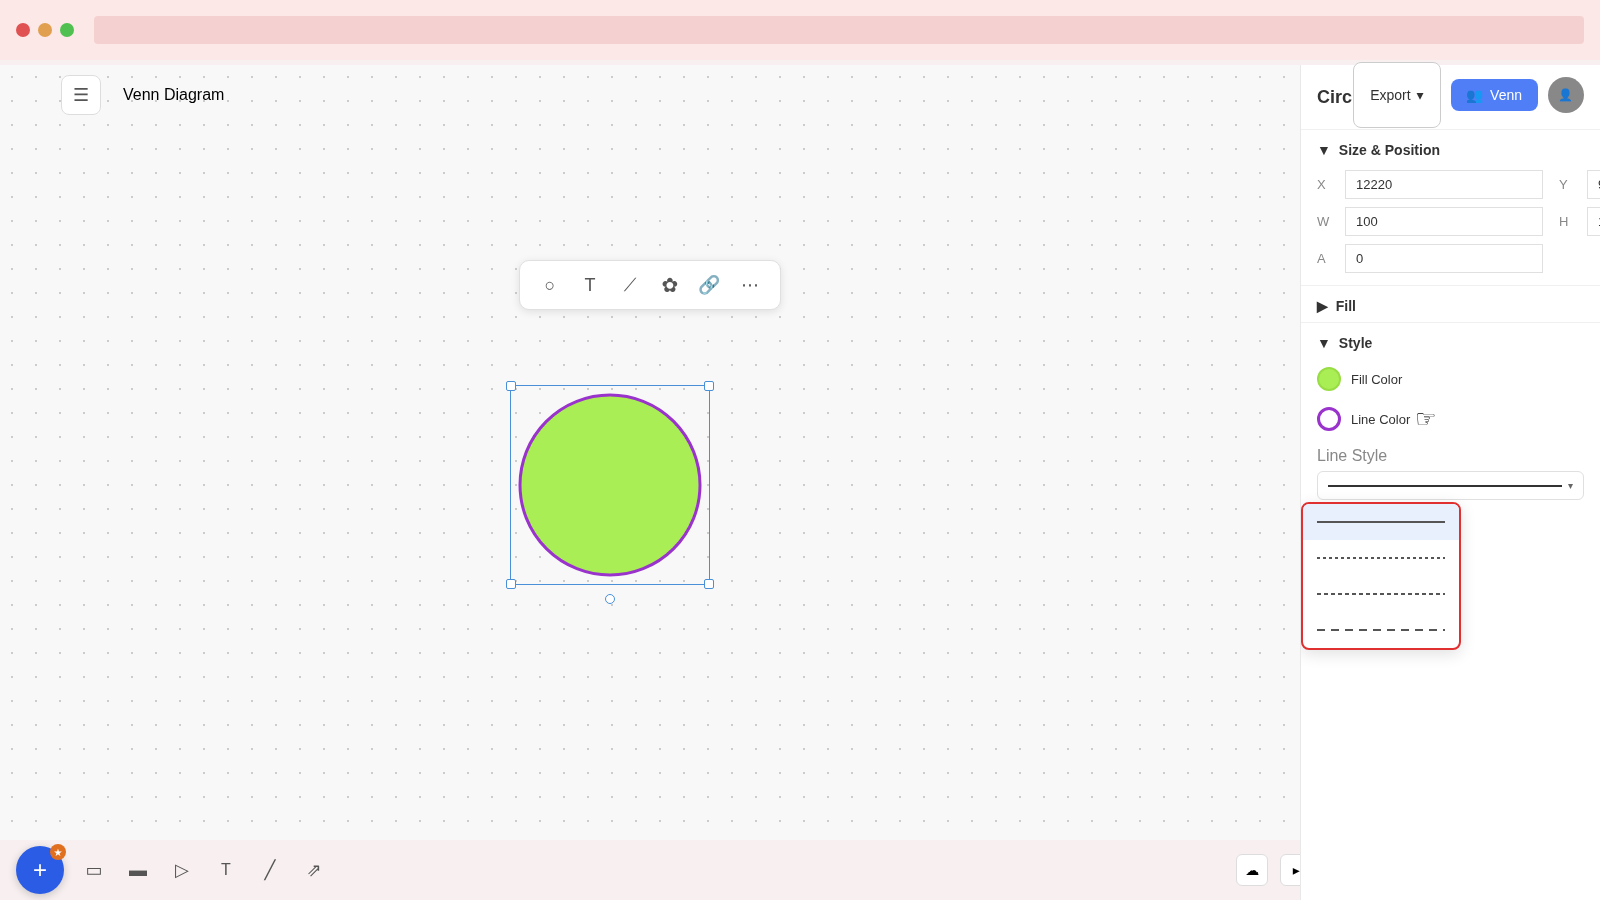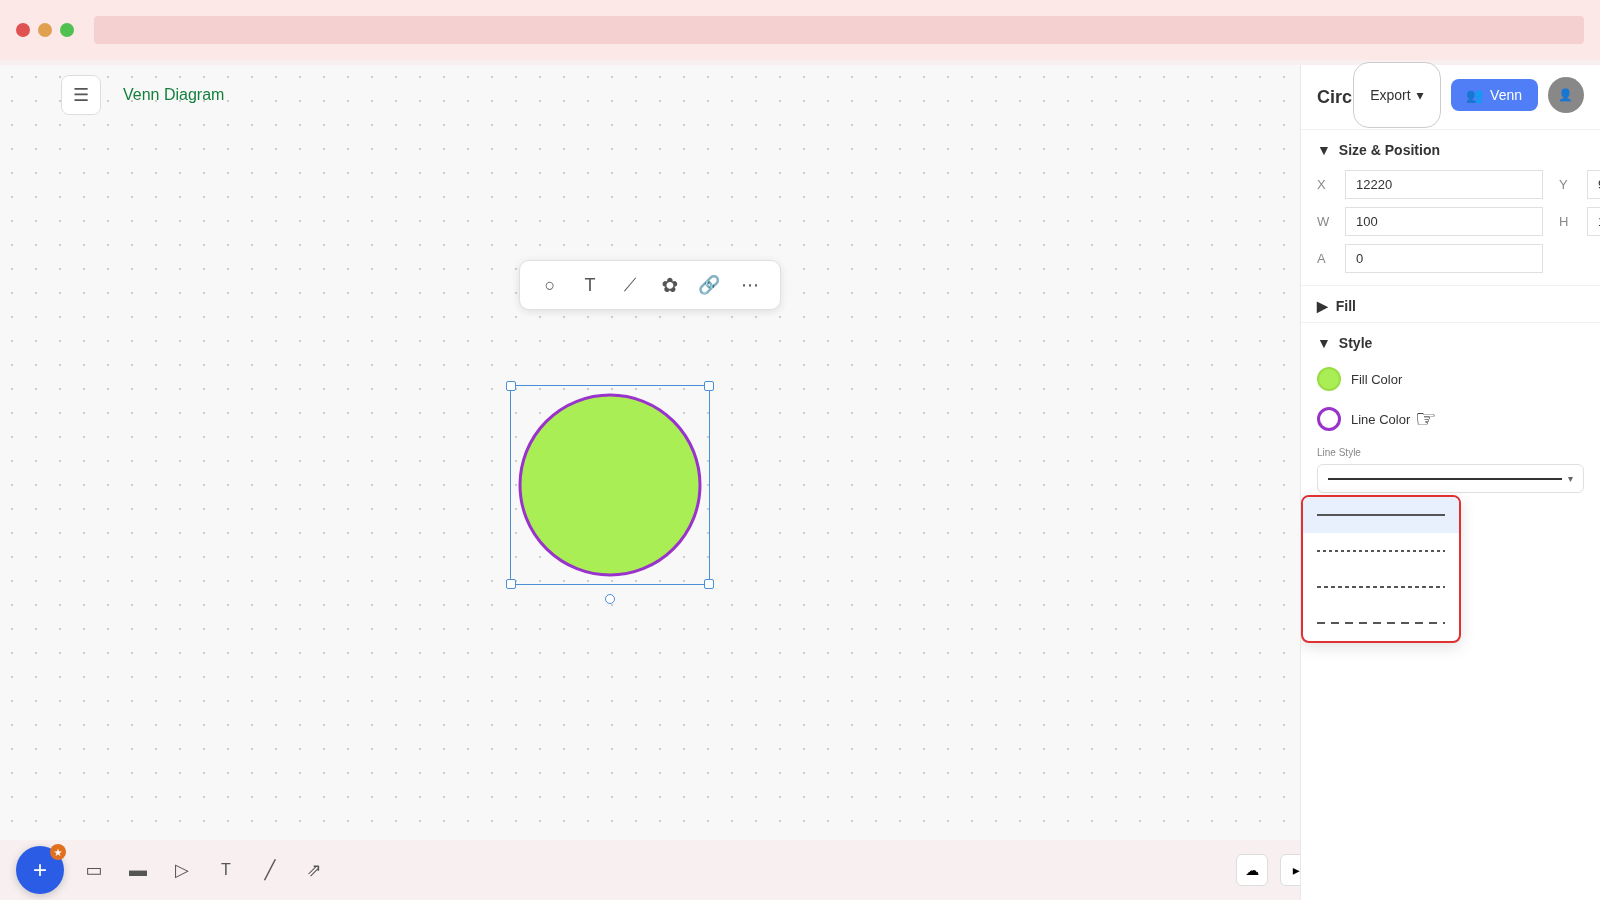--- a/index.html
+++ b/index.html
@@ -26,27 +26,27 @@
       position: absolute; top: 65px; left: 45px; right: 0; height: 60px;
       display: flex; align-items: center; gap: 10px; padding: 0 16px;
       z-index: 10;
     }
     .menu-btn {
       width: 40px; height: 40px; border-radius: 8px; border: 1px solid #ddd;
       background: white; cursor: pointer; display: flex; align-items: center; justify-content: center;
       font-size: 18px; color: #555;
     }
     .doc-title {
-      font-size: 16px; font-weight: 500; color: #15803d; padding: 6px 12px;
+      font-size: 16px; font-weight: 500; color: #000000; padding: 6px 12px;
       border-radius: 6px; min-width: 140px;
     }
     .toolbar-spacer { flex: 1; }
     .export-btn {
       display: flex; align-items: flex-start; gap: 6px;
-      padding: 24px 16px; border: 1px solid #ccc; border-radius: 16px;
+      padding: 24px 16px; border: 1px solid #ccc; border-radius: 8px;
       background: white; cursor: pointer; font-size: 14px; color: #333;
     }
     .share-btn {
       display: flex; align-items: center; gap: 6px;
       padding: 8px 16px; border-radius: 8px;
       background: #4f7ef7; cursor: pointer; font-size: 14px; color: white;
       border: none;
     }
     .avatar {
       width: 36px; height: 36px; border-radius: 50%; background: #888;
@@ -182,21 +182,21 @@
     }
     .style-label { font-size: 13px; color: #333; }
 
     
     .line-style-section {
       padding: 8px 16px;
       display: flex; align-items: flex-start; gap: 16px;
     }
     .line-style-col { flex: 1; }
     .line-thickness-col { flex: 1; }
-    .col-label { font-size: 10px; color: #888; margin-bottom: 6px; }
+    .col-label { font-size: 16px; color: #888; margin-bottom: 6px; }
 
     .dropdown-container {
       position: relative;
     }
     .dropdown-btn {
       width: 100%; padding: 8px 10px; border: 1.5px solid #e0e0e0; border-radius: 6px;
       background: white; cursor: pointer; display: flex; align-items: center;
       justify-content: space-between; font-size: 13px;
     }
     .dropdown-line {

